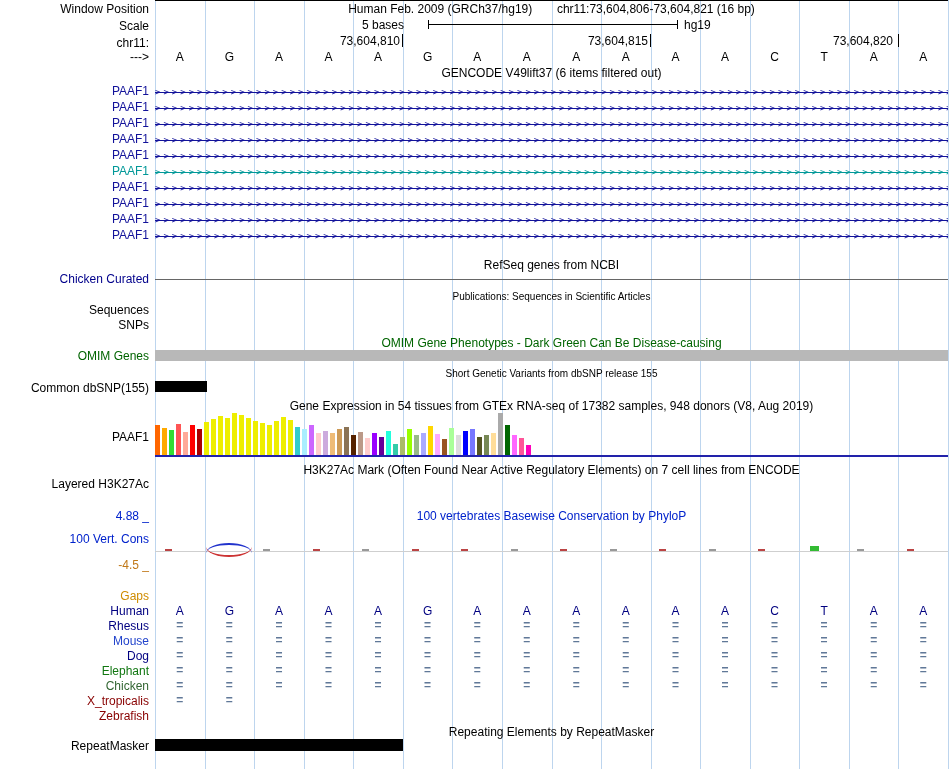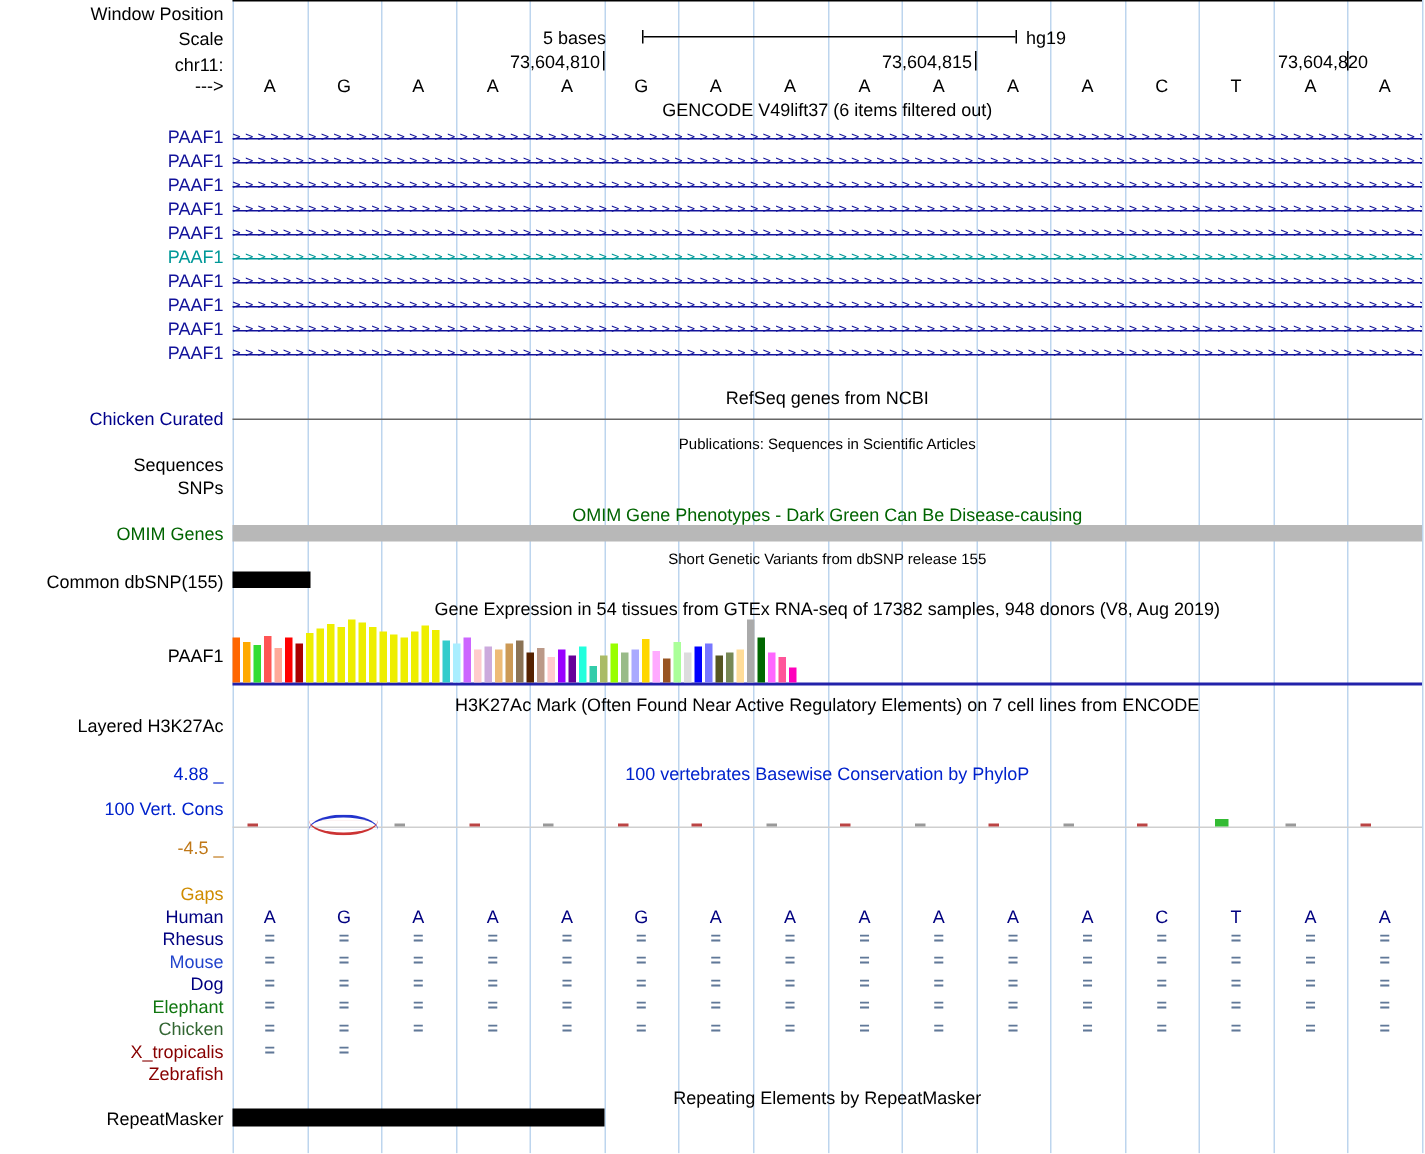--- a/index.html
+++ b/index.html
@@ -21,32 +21,37 @@
   .hline{position:absolute;left:155px;width:793px;}
 </style>
 </head>
 <body>
 
 <div id="screen">
 
   <div class="hline" style="top:0;height:1px;background:#000;"></div>
 
   <div class="ll" style="top:2px">Window Position</div>
+  <div class="ct" style="top:2px">
+    <span>Human Feb. 2009 (GRCh37/hg19)</span>
+    <span style="display:inline-block;width:18px"></span>
+    <span>chr11:73,604,806-73,604,821 (16 bp)</span>
+  </div>
 
   <div class="ll" style="top:19px">Scale</div>
   <div class="abs" style="left:300px;top:19px;width:104px;text-align:right">5 bases</div>
   <div class="abs" style="left:428px;top:20px;width:248px;height:9px;border-left:1px solid #000;border-right:1px solid #000;background:linear-gradient(#000,#000) 0 50%/100% 1px no-repeat;"></div>
   <div class="abs" style="left:684px;top:19px">hg19</div>
 
   <div class="ll" style="top:36px">chr11:</div>
   <div class="abs" style="left:302px;top:35px;width:98px;text-align:right">73,604,810</div>
   <div class="tickbar" style="left:402px"></div>
   <div class="abs" style="left:550px;top:35px;width:98px;text-align:right">73,604,815</div>
   <div class="tickbar" style="left:650px"></div>
-  <div class="abs" style="left:814px;top:35px;width:98px;text-align:right">73,604,820</div>
+  <div class="abs" style="left:814px;top:35px;width:98px;text-align:center">73,604,820</div>
   <div class="tickbar" style="left:898px"></div>
 
   <div class="ll" style="top:50px">---&gt;</div>
 
   <div class="ct" style="top:66px">GENCODE V49lift37 (6 items filtered out)</div>
 
   <div class="ct" style="top:258px">RefSeq genes from NCBI</div>
   <div class="hline" style="top:279px;height:1px;background:#666;"></div>
   <div class="ll" style="top: 272px; color: rgb(0, 0, 139);">Chicken Curated</div>
 

